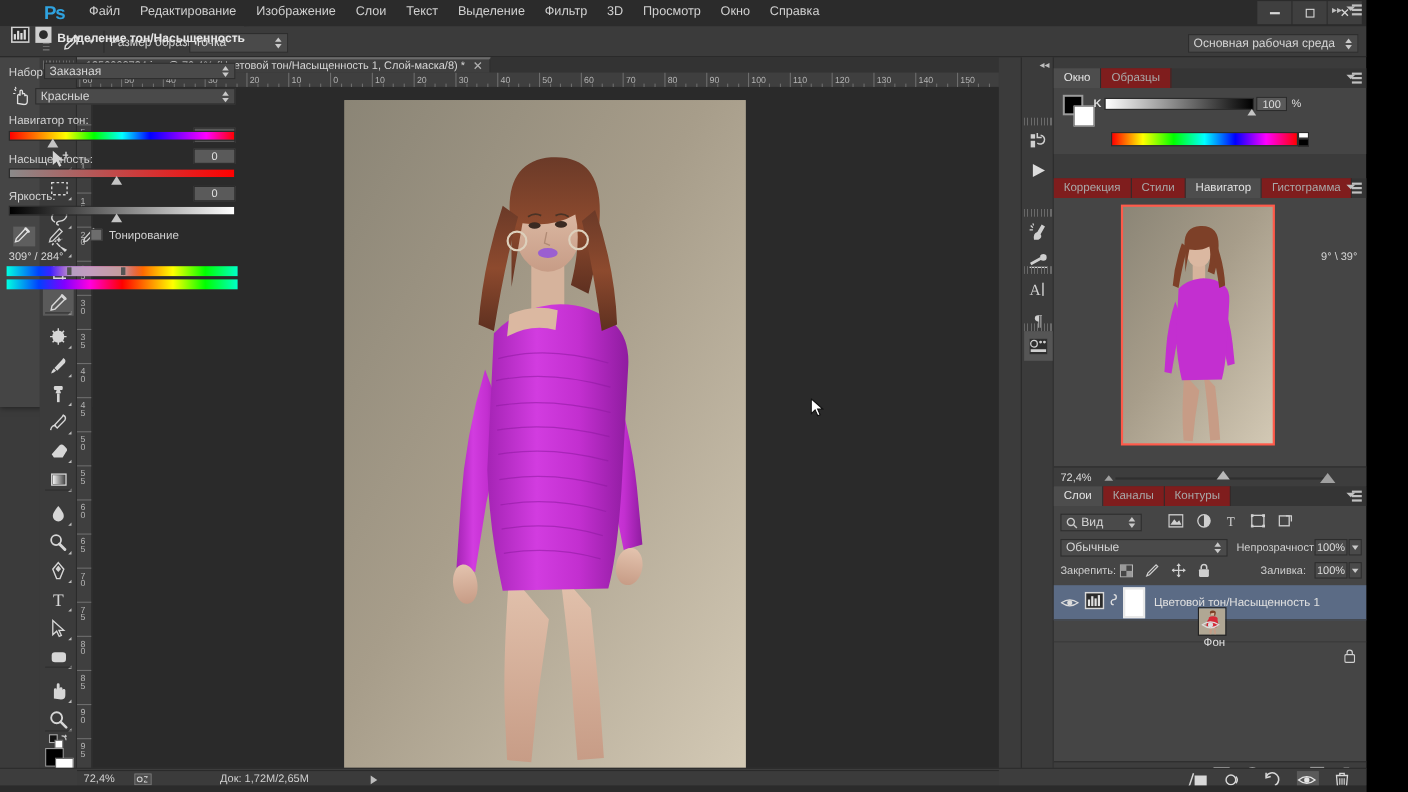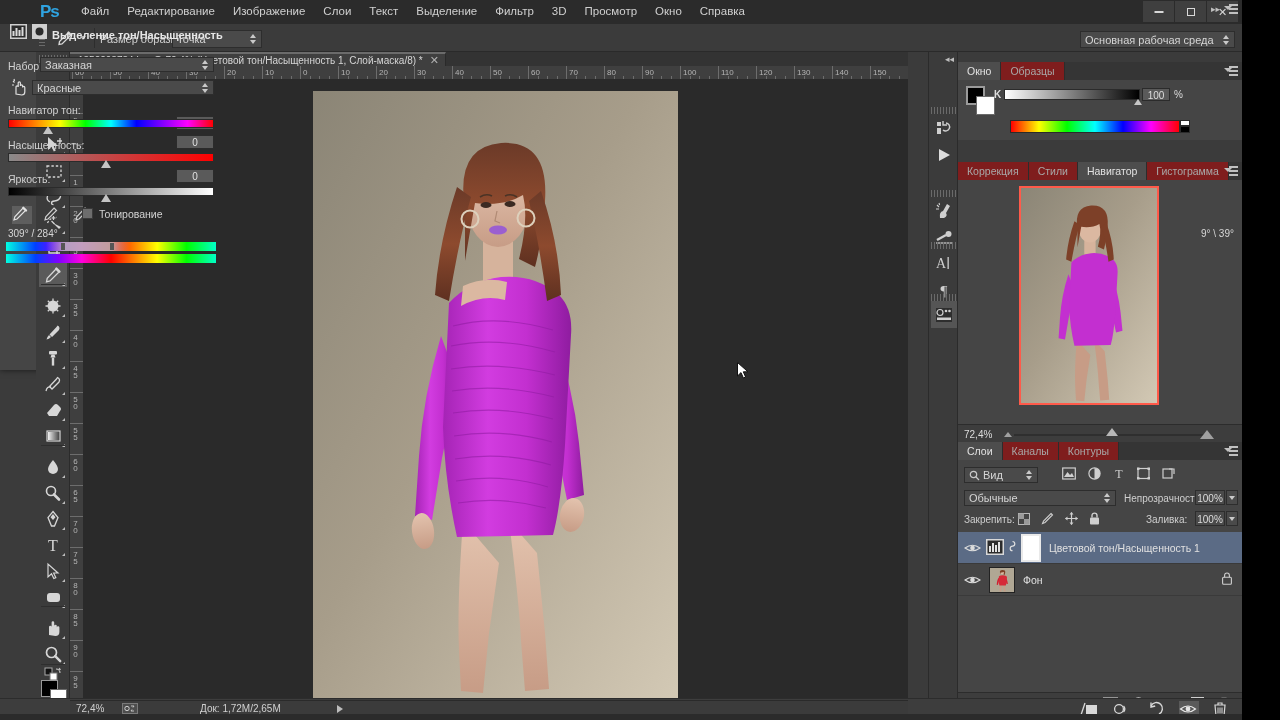--- a/index.html
+++ b/index.html
@@ -998,21 +998,21 @@
               <rect x="6" y="4" width="2" height="9" fill="#e2e2e2"></rect>
               <rect x="9" y="6" width="2" height="7" fill="#e2e2e2"></rect>
               <rect x="12" y="3" width="2" height="10" fill="#e2e2e2"></rect>
             </svg></div>
           <div style="margin: 0px 4px;"><svg width="9" height="14" viewBox="0 0 9 14">
               <path d="M4.5 1.5 a2.3 2.3 0 0 1 0 4.6 a2.3 2.3 0 0 0 0 4.6" fill="none" stroke="#e0e0e0" stroke-width="1.2"></path>
             </svg></div>
           <div style="width: 20px; height: 28px; background: rgb(255, 255, 255); border: 2px solid rgb(233, 233, 233);"></div>
           <span class="lname">Цветовой тон/Насыщенность 1</span>
         </div>
-        <div class="layerrow" style="top: 122px;">
+        <div class="layerrow" style="top: 110px; flex-direction: column;">
           <div class="eye">
             <svg width="17" height="12" viewBox="0 0 17 12" style="position:absolute;left:6px;top:10px;">
               <path d="M1 6 q7.5 -5.5 15 0 q-7.5 5.5 -15 0 Z" fill="none" stroke="#dcdcdc" stroke-width="1.1"></path>
               <circle cx="8.5" cy="6" r="2.3" fill="#dcdcdc"></circle>
             </svg>
           </div>
           <div class="lthumb" style="margin-left: 3px;"><svg width="24" height="24" viewBox="0 0 365 610" preserveAspectRatio="none">
               <rect width="365" height="610" fill="#b0a794"></rect>
               <path d="M150 430 q-6 80 -4 130 l2 40 22 2 6 -60 10 -70 z" fill="#c79c86"></path>
               <path d="M196 430 q10 80 12 120 l4 50 24 -2 -4 -56 -8 -80 z" fill="#c79c86"></path>

